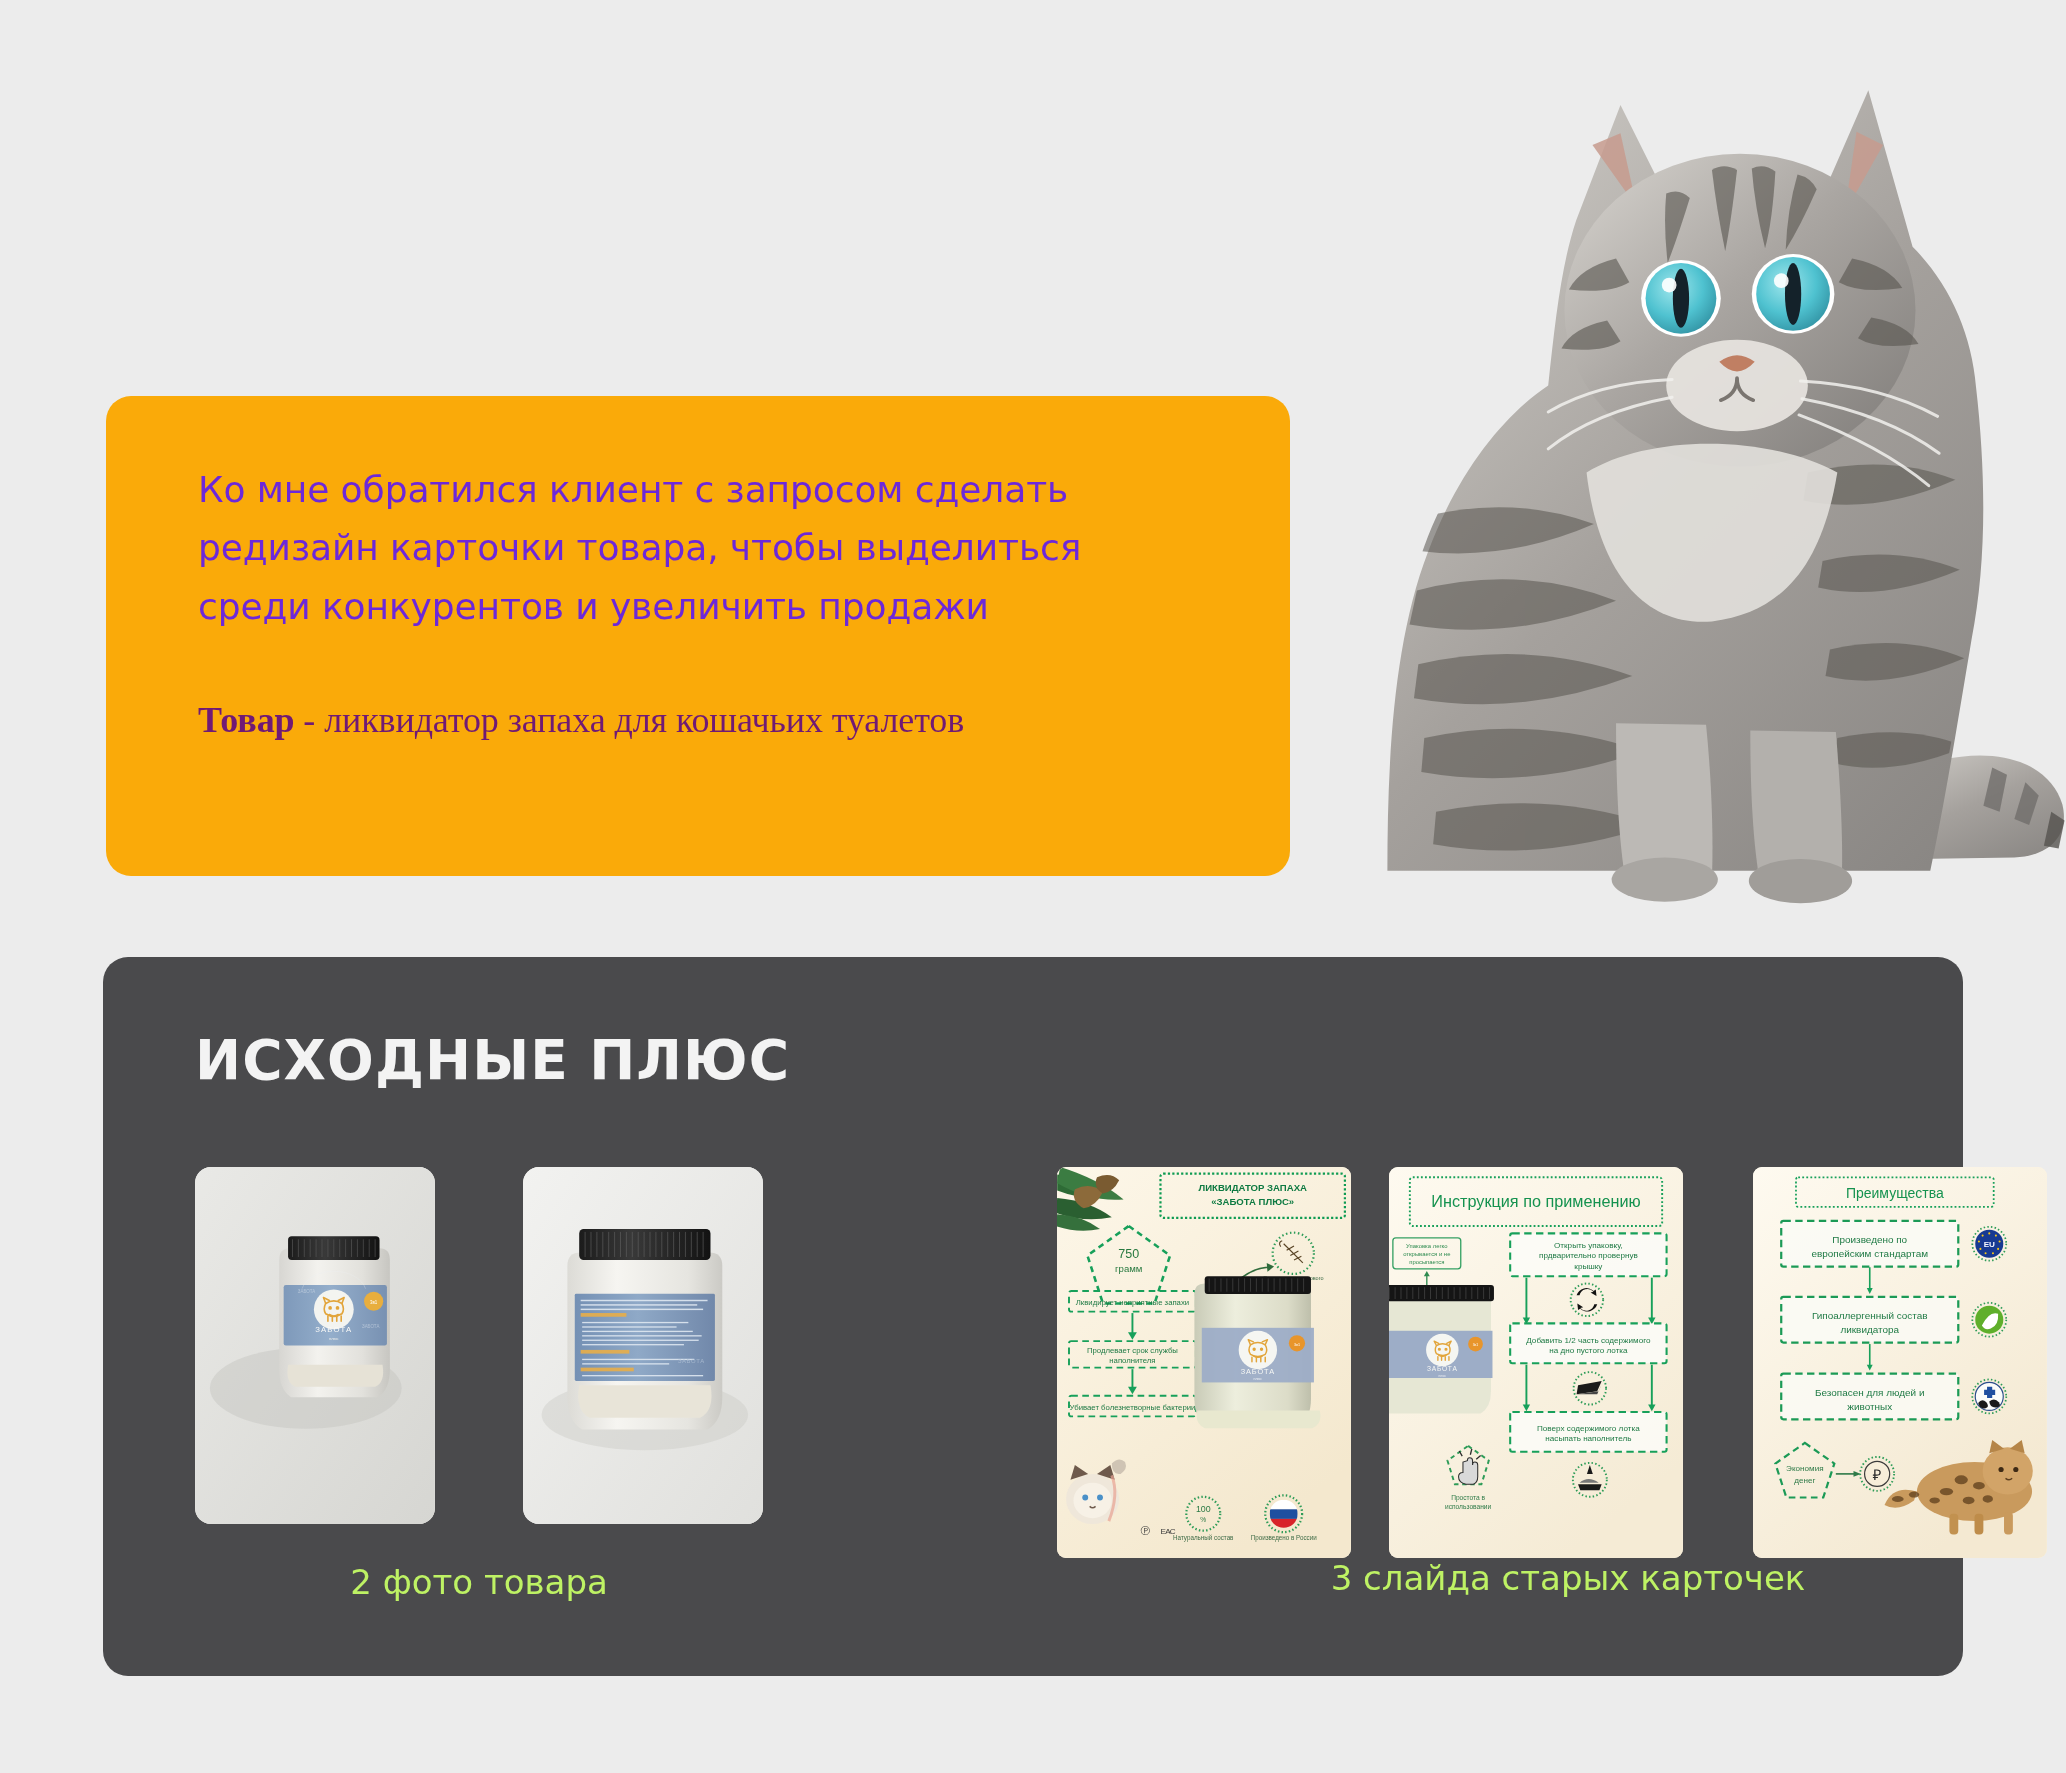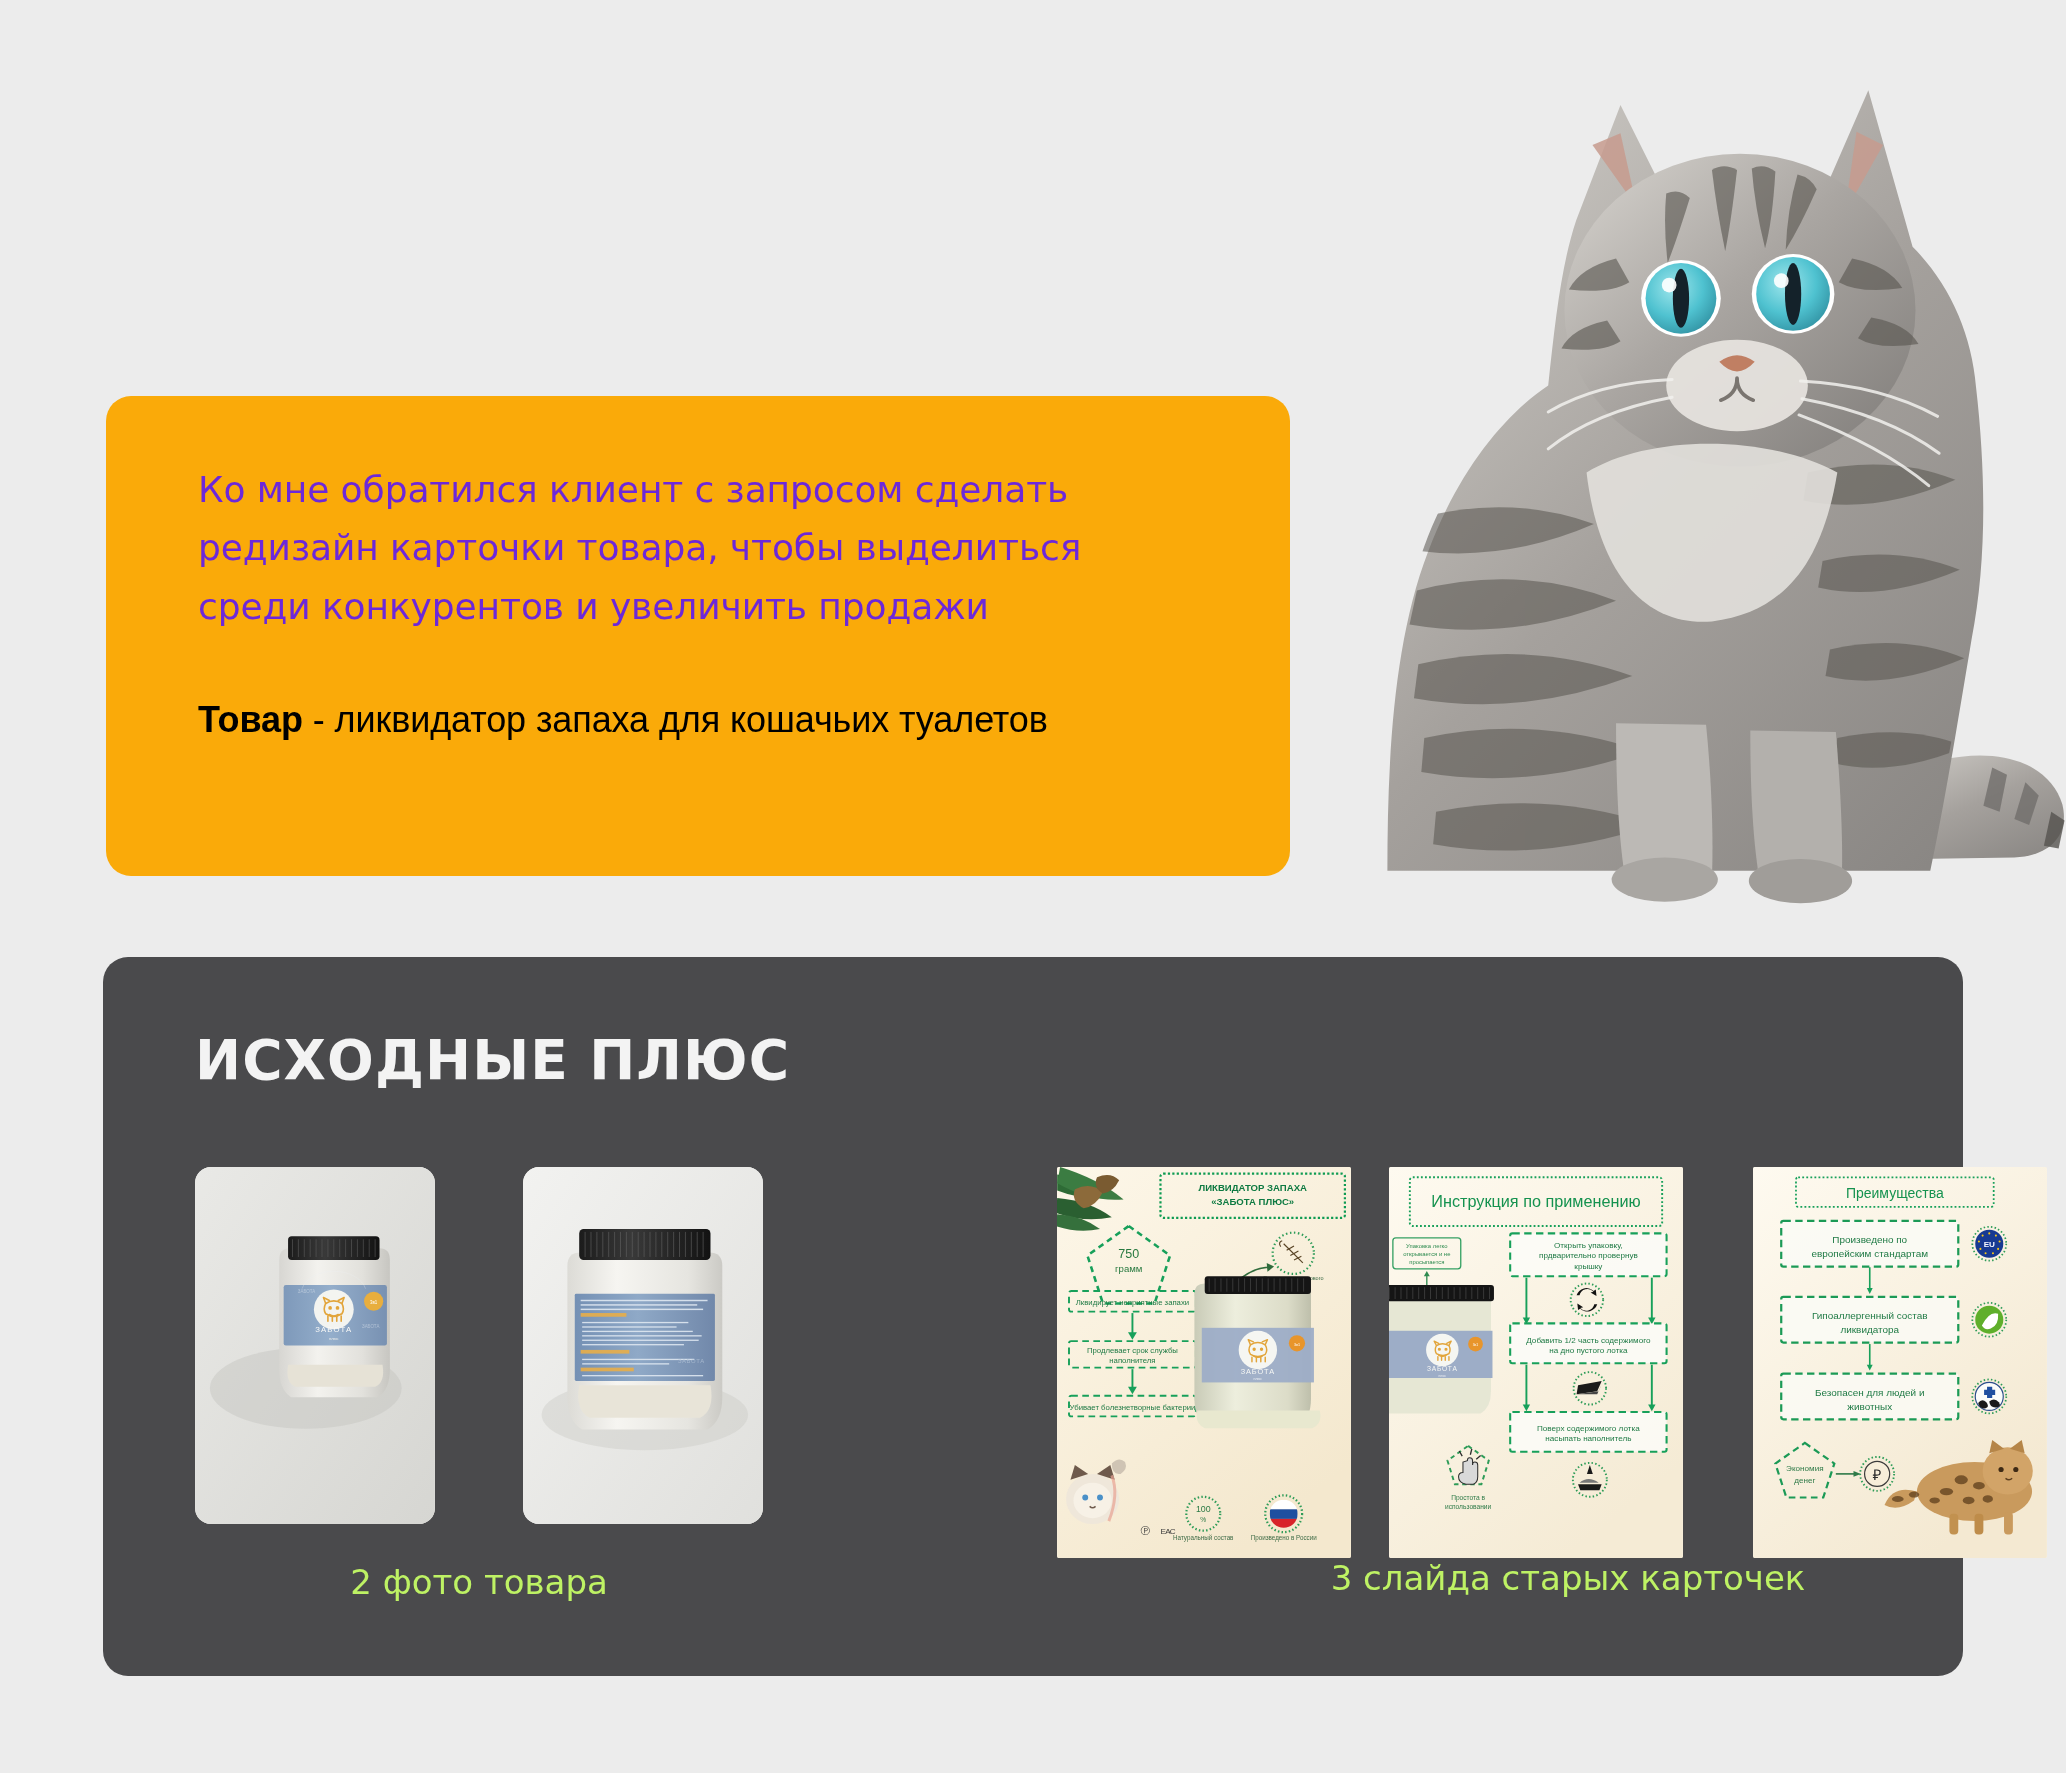--- a/index.html
+++ b/index.html
@@ -32,22 +32,22 @@
     background:#FAAA09;border-radius:25px;z-index:2;
   }
   .yc-body{
     position:absolute;left:92px;top:65px;width:989px;
     font-size:36px;line-height:1.62;color:#6d28d9;
     font-family:"DejaVu Sans", sans-serif;
     letter-spacing:-0.1px;
   }
   .yc-product{
     position:absolute;left:92px;top:301px;width:1048px;
-    font-size:36px;line-height:1.3;color:#000000;
-    font-family:Liberation Sans, sans-serif;
+    font-size:36px;line-height:1.3;color:#701a75;
+    font-family:Liberation Serif, serif;
     letter-spacing:-0.1px;white-space:nowrap;
   }
   .yc-product b{font-weight:bold;}
 
   
   .dark-panel{
     position:absolute;left:103px;top:957px;width:1860px;height:719px;
     background:#4A4A4C;border-radius:25px;z-index:3;
   }
   .dp-title{
@@ -61,21 +61,21 @@
   .photo-frame{
     position:absolute;top:0;width:240px;height:357px;
     border-radius:16px;overflow:hidden;background:#EDEDEA;
   }
   .photo-frame.p1{left:0;}
   .photo-frame.p2{left:328px;}
   .photo-svg{display:block;width:100%;height:100%;}
 
   .slide-frame{
     position:absolute;top:0;width:294px;height:391px;
-    border-radius:2px;overflow:hidden;background:#FBF3E2;
+    border-radius:9px;overflow:hidden;background:#FBF3E2;
   }
   .slide-frame.s1{left:862px;}
   .slide-frame.s2{left:1194px;}
   .slide-frame.s3{left:1558px;}
   .slide-svg{display:block;width:100%;height:100%;}
 
   .caption{
     position:absolute;color:#bef264;font-size:34px;
     font-family:"DejaVu Sans", sans-serif;text-align:center;
     white-space:nowrap;

